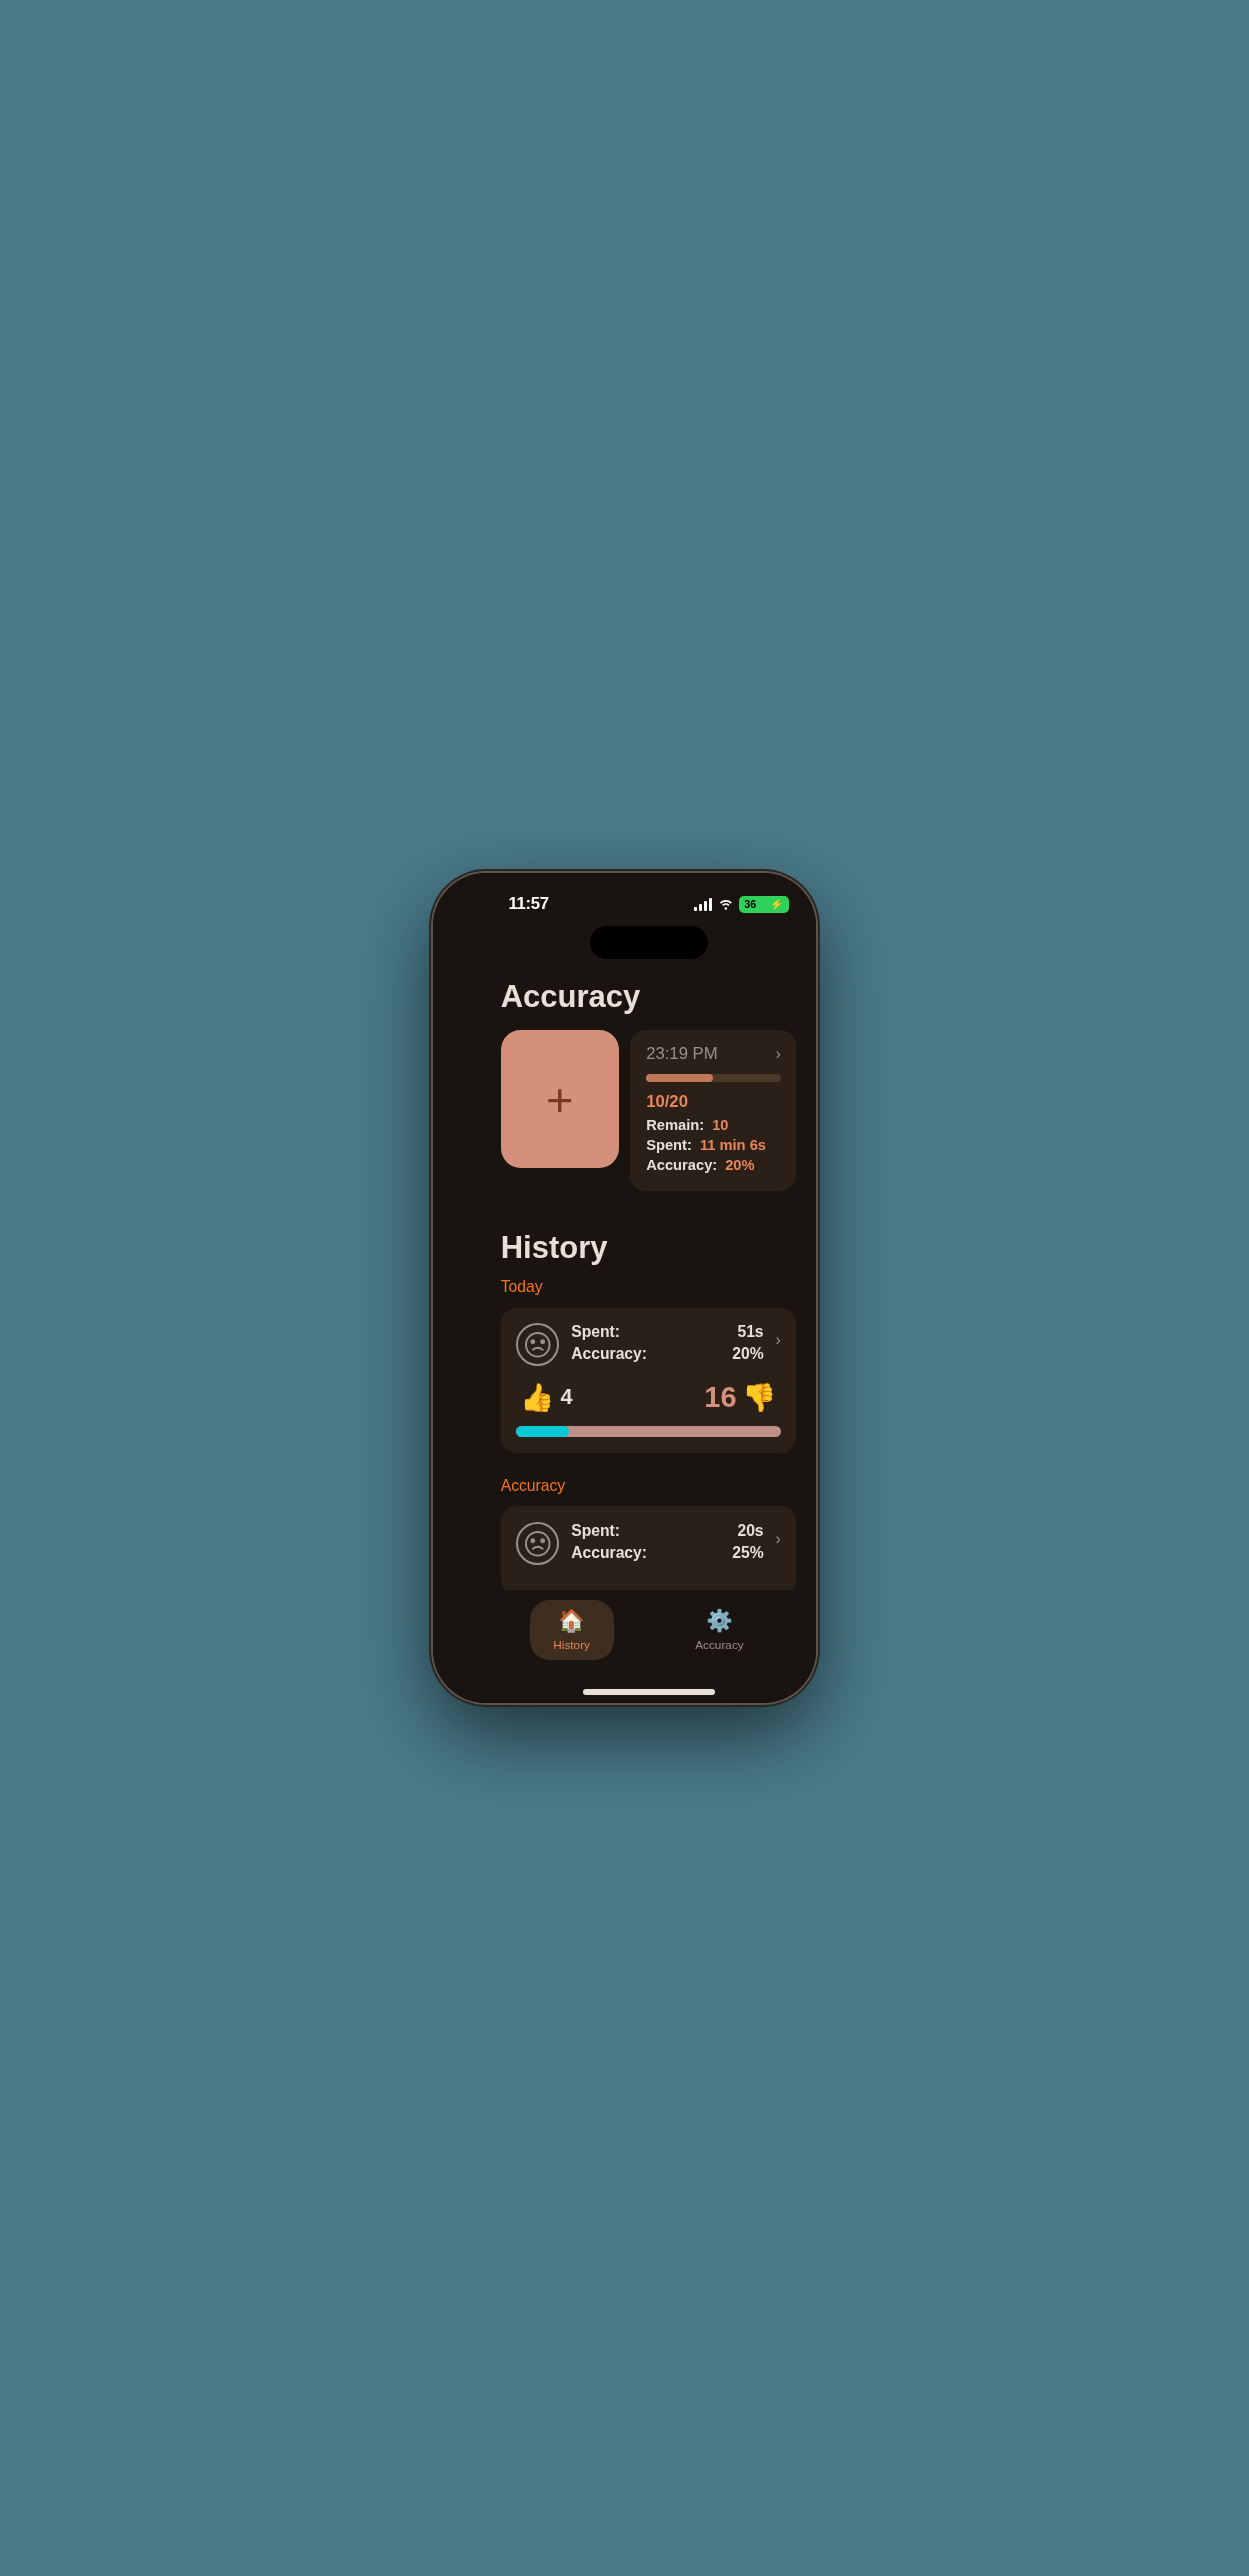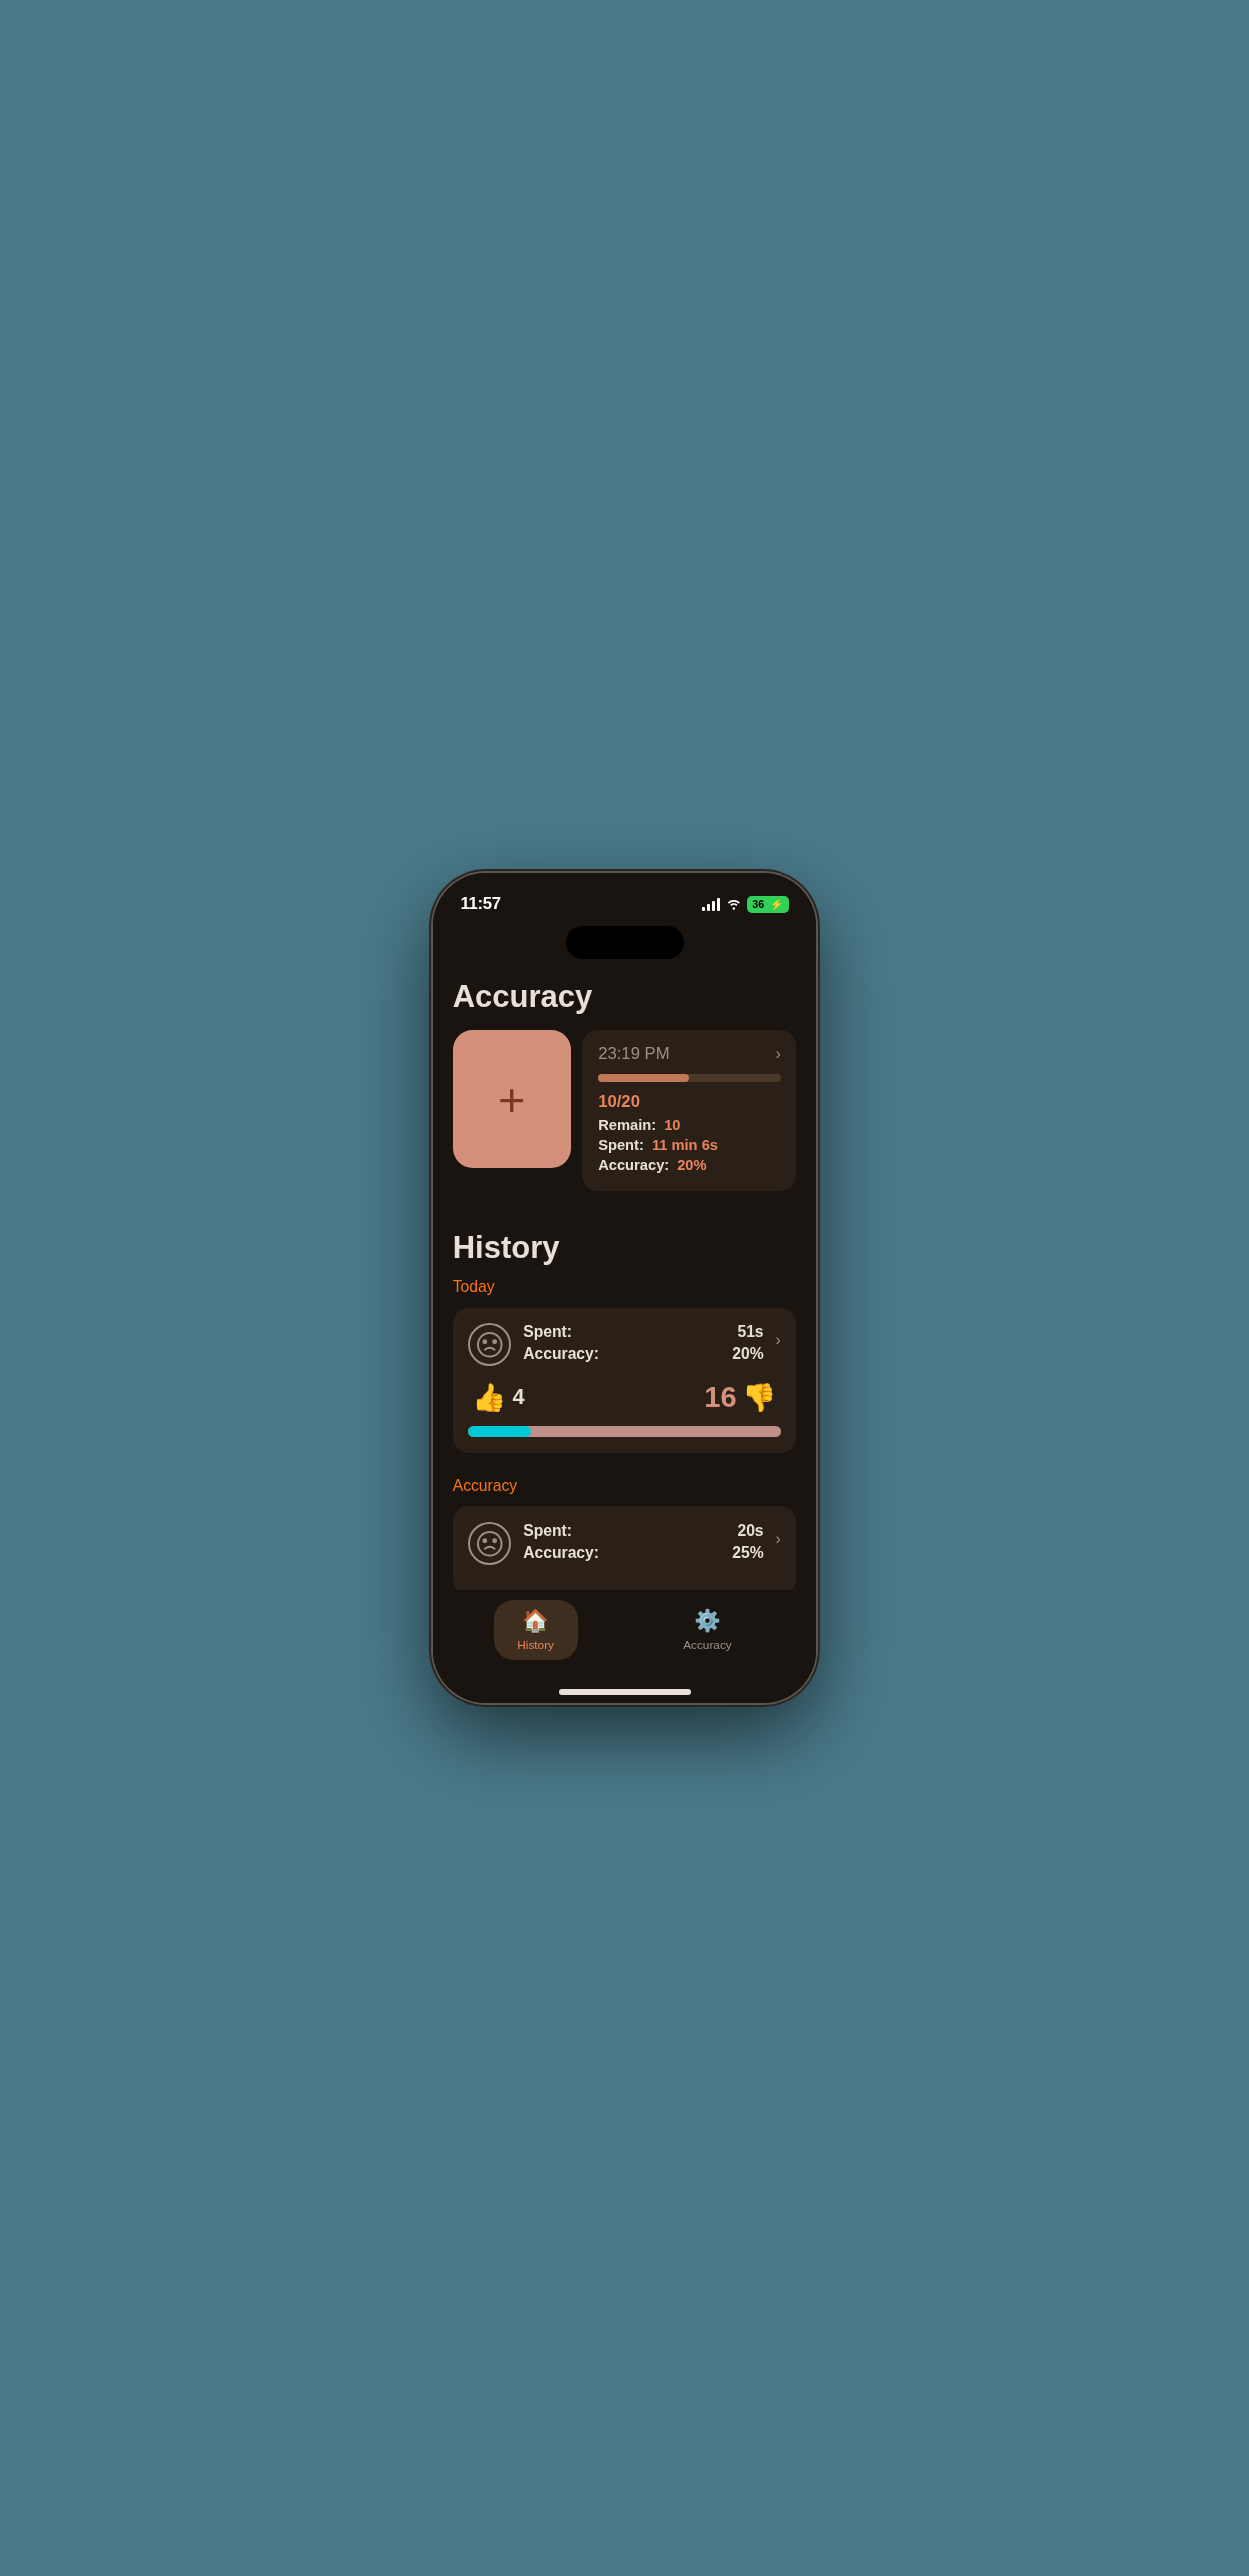--- a/index.html
+++ b/index.html
@@ -50,20 +50,21 @@
     }
 
     .screen {
       width: 100%;
       height: 100%;
       background: #1a1410;
       border-radius: 22px;
       overflow: hidden;
       display: flex;
       flex-direction: column;
+      padding-left: 48px;
     }
 
     
     .status-bar {
       display: flex;
       justify-content: space-between;
       align-items: center;
       padding: 13.8px 27.5px 0;
       height: 49px;
       flex-shrink: 0;
@@ -113,21 +114,21 @@
 
     .battery-badge {
       background: #30d158;
       color: #000000;
       font-size: 10.8px;
       font-weight: 700;
       padding: 2px 4.9px;
       border-radius: 4.9px;
       display: flex;
       align-items: center;
-      gap: 6px;
+      gap: 14px;
     }
 
     
     .dynamic-island {
       width: 118px;
       height: 33px;
       background: #000000;
       border-radius: 19.7px;
       margin: 3.9px auto 0;
       flex-shrink: 0;

